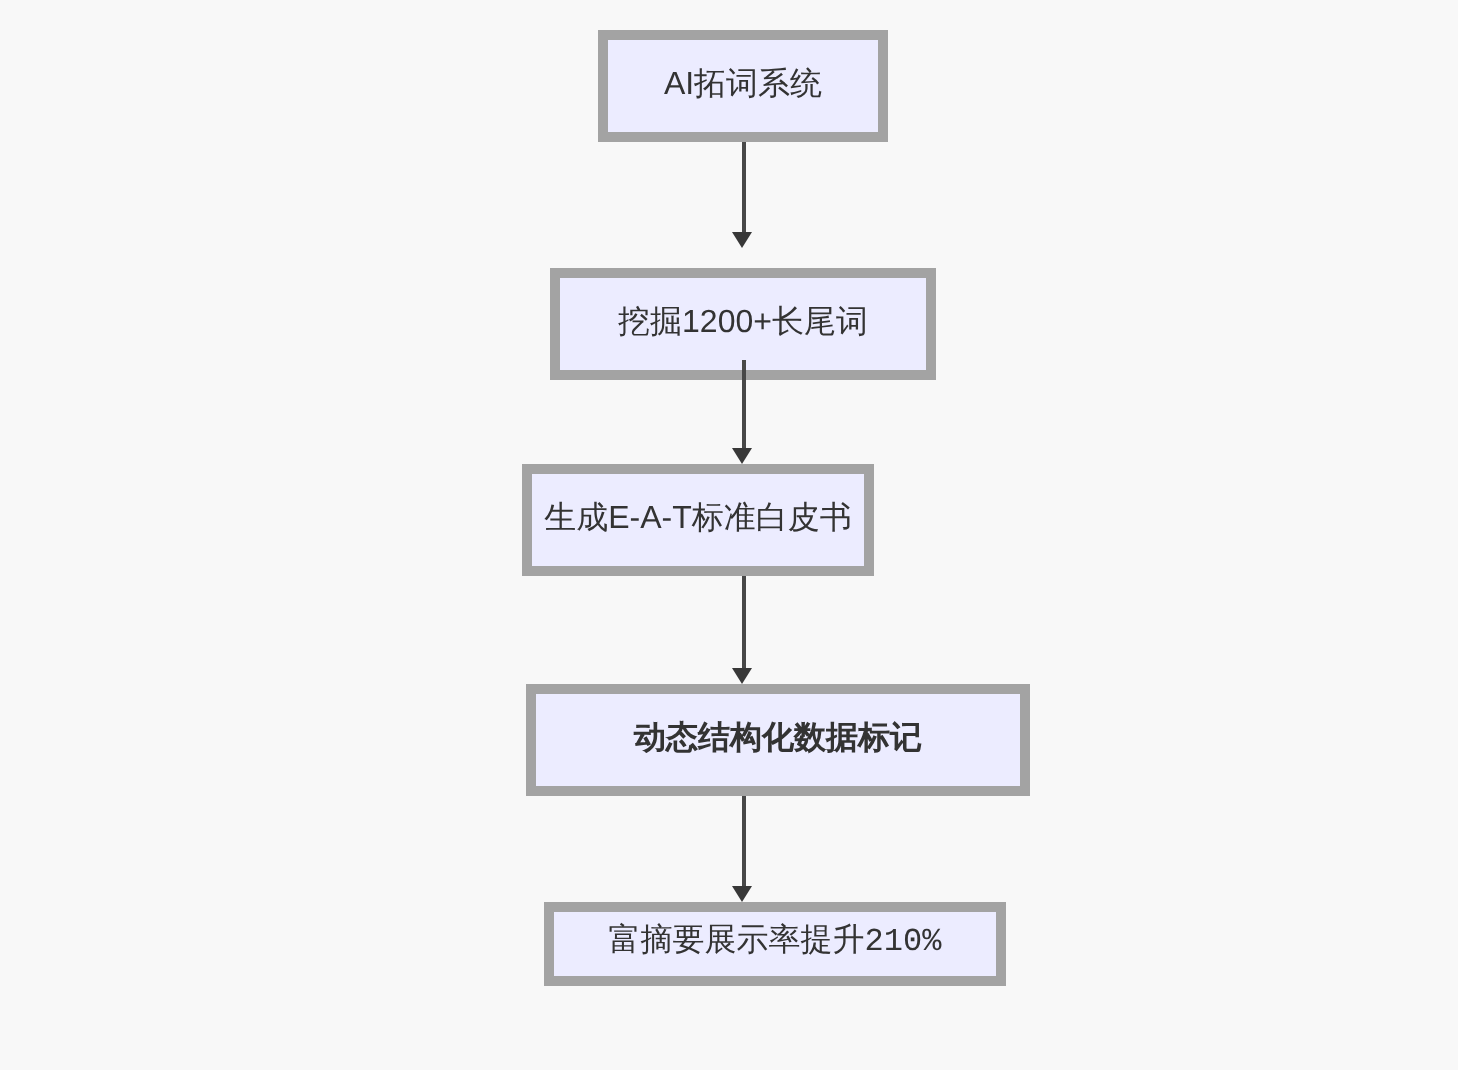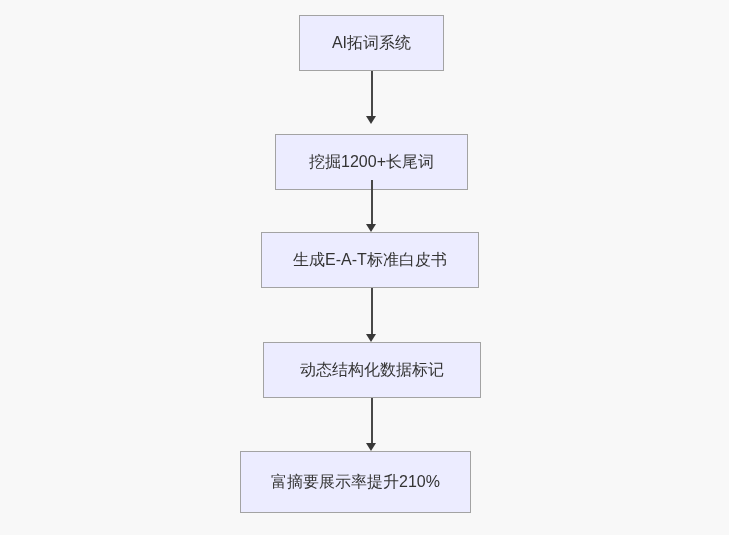--- a/index.html
+++ b/index.html
@@ -12,35 +12,35 @@
     position: relative;
     width: 729px;
     height: 535px;
     background: #f8f8f8;
     overflow: hidden;
   }
   .node {
     position: absolute;
     box-sizing: border-box;
     background: #ECECFF;
-    border: 1px solid #a3a3a3;
+    border: 5px solid #a3a3a3;
     color: #333333;
     font-size: 16px;
     line-height: 1.2;
     display: flex;
     align-items: center;
     justify-content: center;
     text-align: center;
     white-space: nowrap;
   }
   #n0 { left: 299px; top: 15px;  width: 145px; height: 56px; }
   #n1 { left: 275px; top: 124px; width: 193px; height: 56px; margin-top: 10px; }
-  #n2 { left: 261px; top: 232px; width: 218px; height: 56px; }
-  #n3 { left: 263px; top: 342px; width: 218px; height: 56px; }
-  #n4 { left: 240px; top: 451px; width: 231px; height: 62px; }
+  #n2 { left: 261px; top: 232px; width: 176px; height: 56px; }
+  #n3 { left: 263px; top: 342px; width: 252px; height: 56px; font-weight: bold; }
+  #n4 { left: 272px; top: 451px; width: 231px; height: 42px; font-family: Liberation Mono, monospace; }
 
   .arrow {
     position: absolute;
     left: 366px;
     width: 11px;
   }
   #a0 { top: 71px;  height: 53px; }
   #a1 { top: 180px; height: 52px; }
   #a2 { top: 288px; height: 54px; }
   #a3 { top: 398px; height: 53px; }

